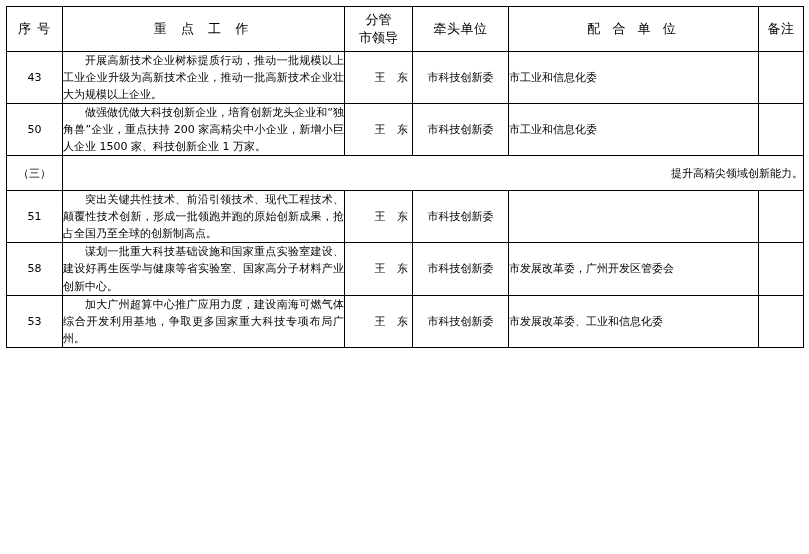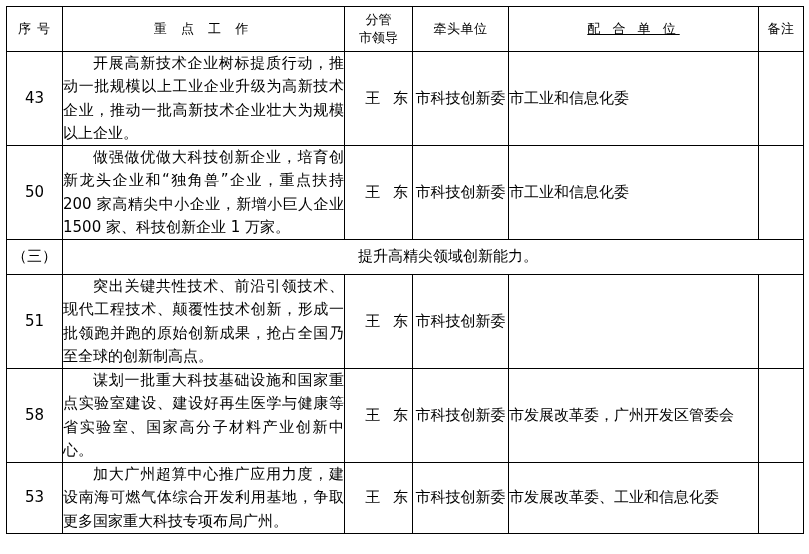--- a/index.html
+++ b/index.html
@@ -26,42 +26,42 @@
     table-layout: fixed;
     width: 797px;
     margin: 0;
   }
   table.doc-table td,
   table.doc-table th {
     border: 1px solid #000000;
     padding: 0;
     vertical-align: middle;
     font-weight: normal;
-    font-size: 15px;
+    font-size: 11px;
     line-height: 1.55;
   }
   
   col.c-seq    { width: 56px; }
   col.c-work   { width: 282px; }
   col.c-leader { width: 68px; }
   col.c-lead   { width: 96px; }
   col.c-coop   { width: 250px; }
   col.c-remark { width: 45px; }
 
   
   tr.header-row td {
     height: 44px;
     text-align: center;
     font-size: 13px;
   }
   .hdr-seq { letter-spacing: 1px; }
   .hdr-work { letter-spacing: 5px; }
   .hdr-leader-l1, .hdr-leader-l2 { display: block; line-height: 1.35; }
   .hdr-lead { letter-spacing: 0.5px; }
-  .hdr-coop { letter-spacing: 4px; text-decoration: underline; }
+  .hdr-coop { letter-spacing: 4px; }
   .hdr-remark { letter-spacing: 0.5px; }
 
   
   .cell-seq {
     text-align: center;
     font-size: 12.5px;
   }
   .cell-work {
     text-align: justify;
     text-justify: inter-ideograph;
@@ -90,21 +90,21 @@
     text-align: center;
     font-size: 12.5px;
   }
   
   .cell-section-label {
     text-align: center;
     font-size: 12.5px;
     letter-spacing: 0px;
   }
   .cell-section-text {
-    text-align: center;
+    text-align: right;
     padding: 6px 9px;
     text-indent: 2em;
     font-size: 12.5px;
   }
   tr.section-row td { height: 34px; }
 </style>
 </head>
 <body>
 
 <div class="page">

